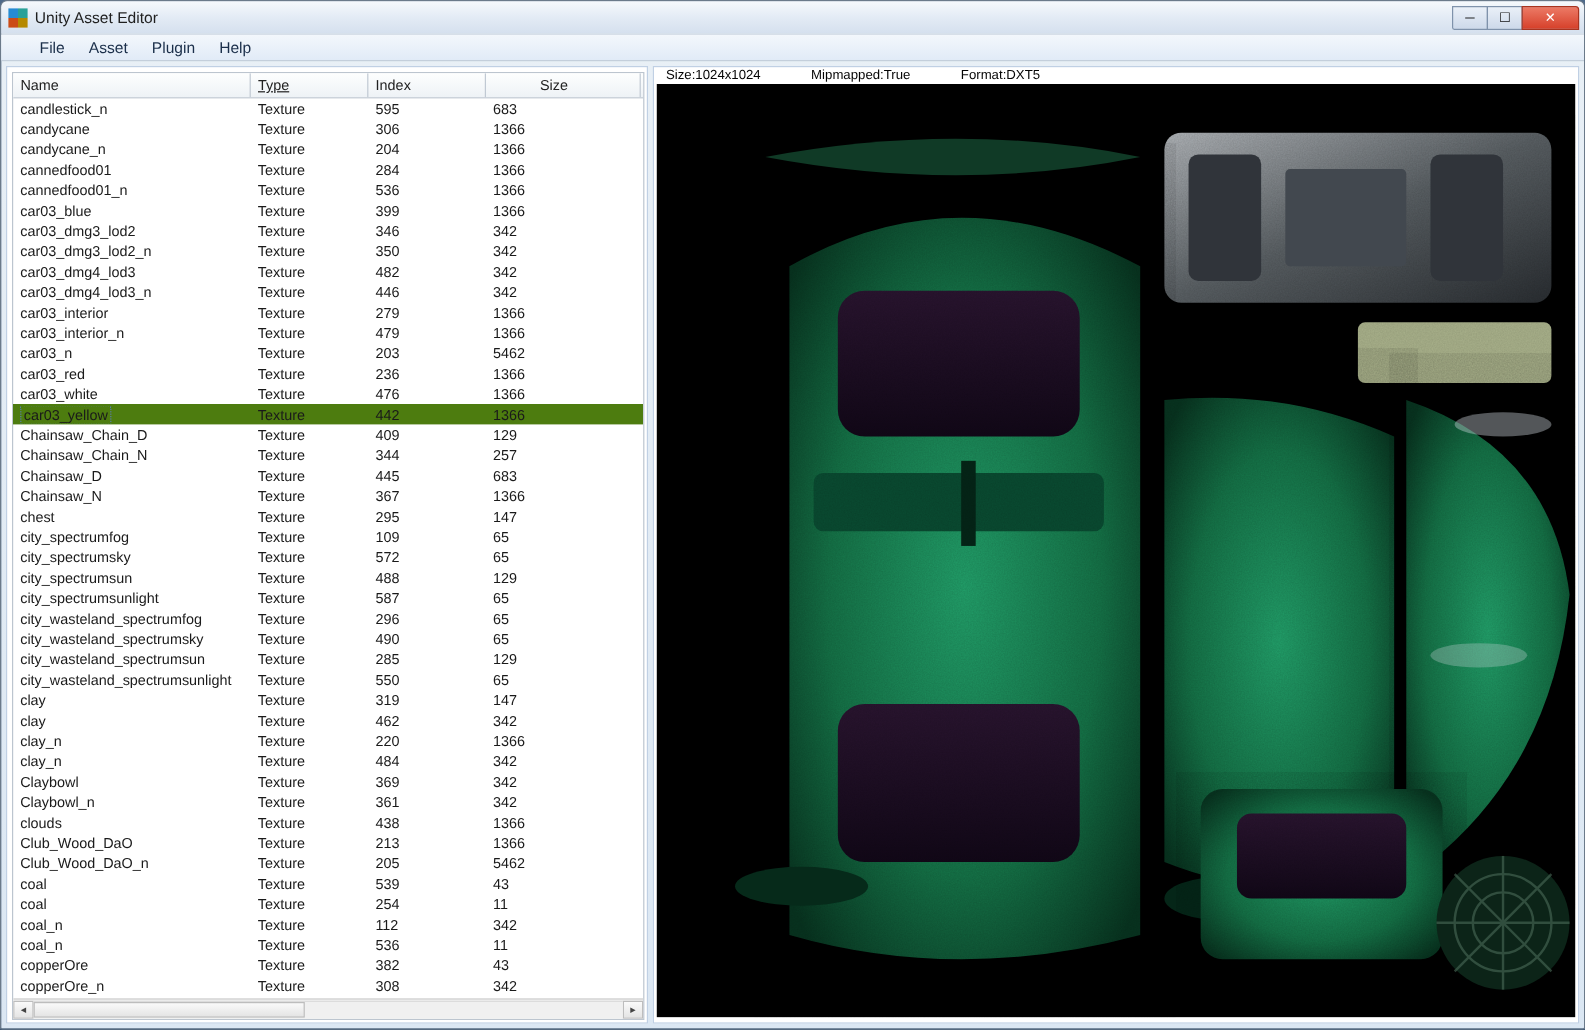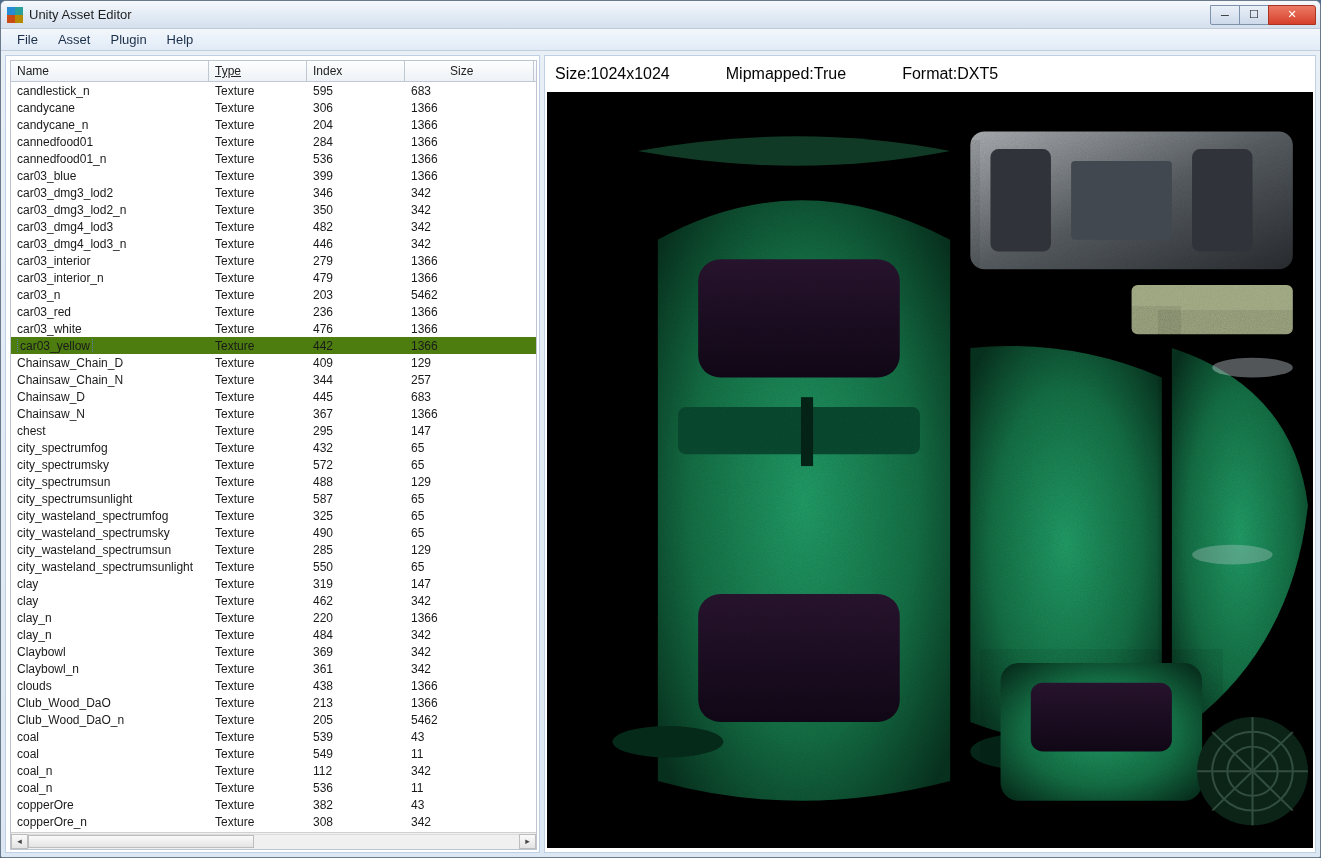--- a/index.html
+++ b/index.html
@@ -19,21 +19,21 @@
   width: 16px; height: 16px; margin-right: 6px; background: conic-gradient(#2aa198 0 25%, #b58900 0 50%, #cb4b16 0 75%, #268bd2 0);
 }
 .titlebar .title { font-size: 13px; color: #1f1f1f; flex: 0 0 auto; }
 .titlebar .spacer { flex: 1; }
 .winbtns { display: flex; height: 20px; margin-right: 4px; }
 .winbtn { width: 30px; height: 20px; border: 1px solid #7f92ab; background: linear-gradient(to bottom,#eaf0f8,#cdd9ea); display:flex; align-items:center; justify-content:center; font-size:11px; color:#111; margin-left:-1px; }
 .winbtn.close { width: 48px; background: linear-gradient(to bottom,#ec7a66,#d6402a); border-color:#a8331f; color:#fff; border-radius:0 3px 0 0; }
 .winbtn:first-child { border-radius: 0 0 0 2px; }
 
 .menubar {
-  height: 22px; display: flex; align-items: center; padding-left: 8px; gap: 4px;
+  height: 22px; display: flex; align-items: center; padding-left: 24px; gap: 4px;
   background: linear-gradient(to bottom,#f3f7fc,#e1ebf7);
   border-bottom: 1px solid #c4cfdb;
 }
 .menubar .menuitem { font-size: 13px; color: #1b2f4a; padding: 2px 8px; cursor: default; }
 
 .client { flex: 1; display: flex; padding: 4px; gap: 4px; min-height: 0; }
 .pane-left, .pane-right {
   border: 1px solid #c0d0e4; background: #ffffff; display: flex; flex-direction: column; min-height:0;
 }
 .pane-left { width: 535px; }
@@ -54,21 +54,21 @@
 .cell-name { width: 198px; white-space:nowrap; overflow:hidden; }
 .cell-type { width: 98px; }
 .cell-index { width: 98px; }
 .cell-size { width: 90px; }
 
 .hscroll { height:17px; background:#efefef; border-top:1px solid #d0d0d0; display:flex; align-items:center; }
 .hscroll .btn { width:17px; height:15px; background:linear-gradient(to bottom,#fafafa,#e4e4e4); border:1px solid #bdbdbd; display:flex; align-items:center; justify-content:center; font-size:9px; color:#444; }
 .hscroll .track { flex:1; height:15px; background:#f0f0f0; border-top:1px solid #dcdcdc; position:relative; }
 .hscroll .thumb { position:absolute; left:0; top:0; height:13px; width:46%; background:linear-gradient(to bottom,#fafafa,#e4e4e4); border:1px solid #bdbdbd; }
 
-.right-info { height: 36px; display:flex; align-items:center; font-size:16px; gap:56px; }
+.right-info { height: 14px; display:flex; align-items:center; font-size:11px; gap:42px; }
 .right-info span { color:#040404; }
 
 .preview { flex:1; margin: 0 2px 4px 2px; position:relative; overflow:hidden; }
 .preview svg { width:100%; height:100%; display:block; }
 
 .listbody::-webkit-scrollbar { width:17px; }
 .listbody::-webkit-scrollbar-track { background:#f0f0f0; }
 .listbody::-webkit-scrollbar-thumb { background:linear-gradient(to right,#eee,#e2e2e2); border:1px solid #bdbdbd; }
 .listbody::-webkit-scrollbar-button { height:17px; background:linear-gradient(to bottom,#fafafa,#e4e4e4); border:1px solid #bdbdbd; }
 </style>
@@ -228,21 +228,21 @@
             </div>
             <div class="row">
               <div class="cell cell-name"><span>chest</span></div>
               <div class="cell cell-type">Texture</div>
               <div class="cell cell-index">295</div>
               <div class="cell cell-size">147</div>
             </div>
             <div class="row">
               <div class="cell cell-name"><span>city_spectrumfog</span></div>
               <div class="cell cell-type">Texture</div>
-              <div class="cell cell-index">432</div>
+              <div class="cell cell-index">109</div>
               <div class="cell cell-size">65</div>
             </div>
             <div class="row">
               <div class="cell cell-name"><span>city_spectrumsky</span></div>
               <div class="cell cell-type">Texture</div>
               <div class="cell cell-index">572</div>
               <div class="cell cell-size">65</div>
             </div>
             <div class="row">
               <div class="cell cell-name"><span>city_spectrumsun</span></div>
@@ -252,21 +252,21 @@
             </div>
             <div class="row">
               <div class="cell cell-name"><span>city_spectrumsunlight</span></div>
               <div class="cell cell-type">Texture</div>
               <div class="cell cell-index">587</div>
               <div class="cell cell-size">65</div>
             </div>
             <div class="row">
               <div class="cell cell-name"><span>city_wasteland_spectrumfog</span></div>
               <div class="cell cell-type">Texture</div>
-              <div class="cell cell-index">325</div>
+              <div class="cell cell-index">296</div>
               <div class="cell cell-size">65</div>
             </div>
             <div class="row">
               <div class="cell cell-name"><span>city_wasteland_spectrumsky</span></div>
               <div class="cell cell-type">Texture</div>
               <div class="cell cell-index">490</div>
               <div class="cell cell-size">65</div>
             </div>
             <div class="row">
               <div class="cell cell-name"><span>city_wasteland_spectrumsun</span></div>
@@ -336,21 +336,21 @@
             </div>
             <div class="row">
               <div class="cell cell-name"><span>coal</span></div>
               <div class="cell cell-type">Texture</div>
               <div class="cell cell-index">539</div>
               <div class="cell cell-size">43</div>
             </div>
             <div class="row">
               <div class="cell cell-name"><span>coal</span></div>
               <div class="cell cell-type">Texture</div>
-              <div class="cell cell-index">549</div>
+              <div class="cell cell-index">254</div>
               <div class="cell cell-size">11</div>
             </div>
             <div class="row">
               <div class="cell cell-name"><span>coal_n</span></div>
               <div class="cell cell-type">Texture</div>
               <div class="cell cell-index">112</div>
               <div class="cell cell-size">342</div>
             </div>
             <div class="row">
               <div class="cell cell-name"><span>coal_n</span></div>

